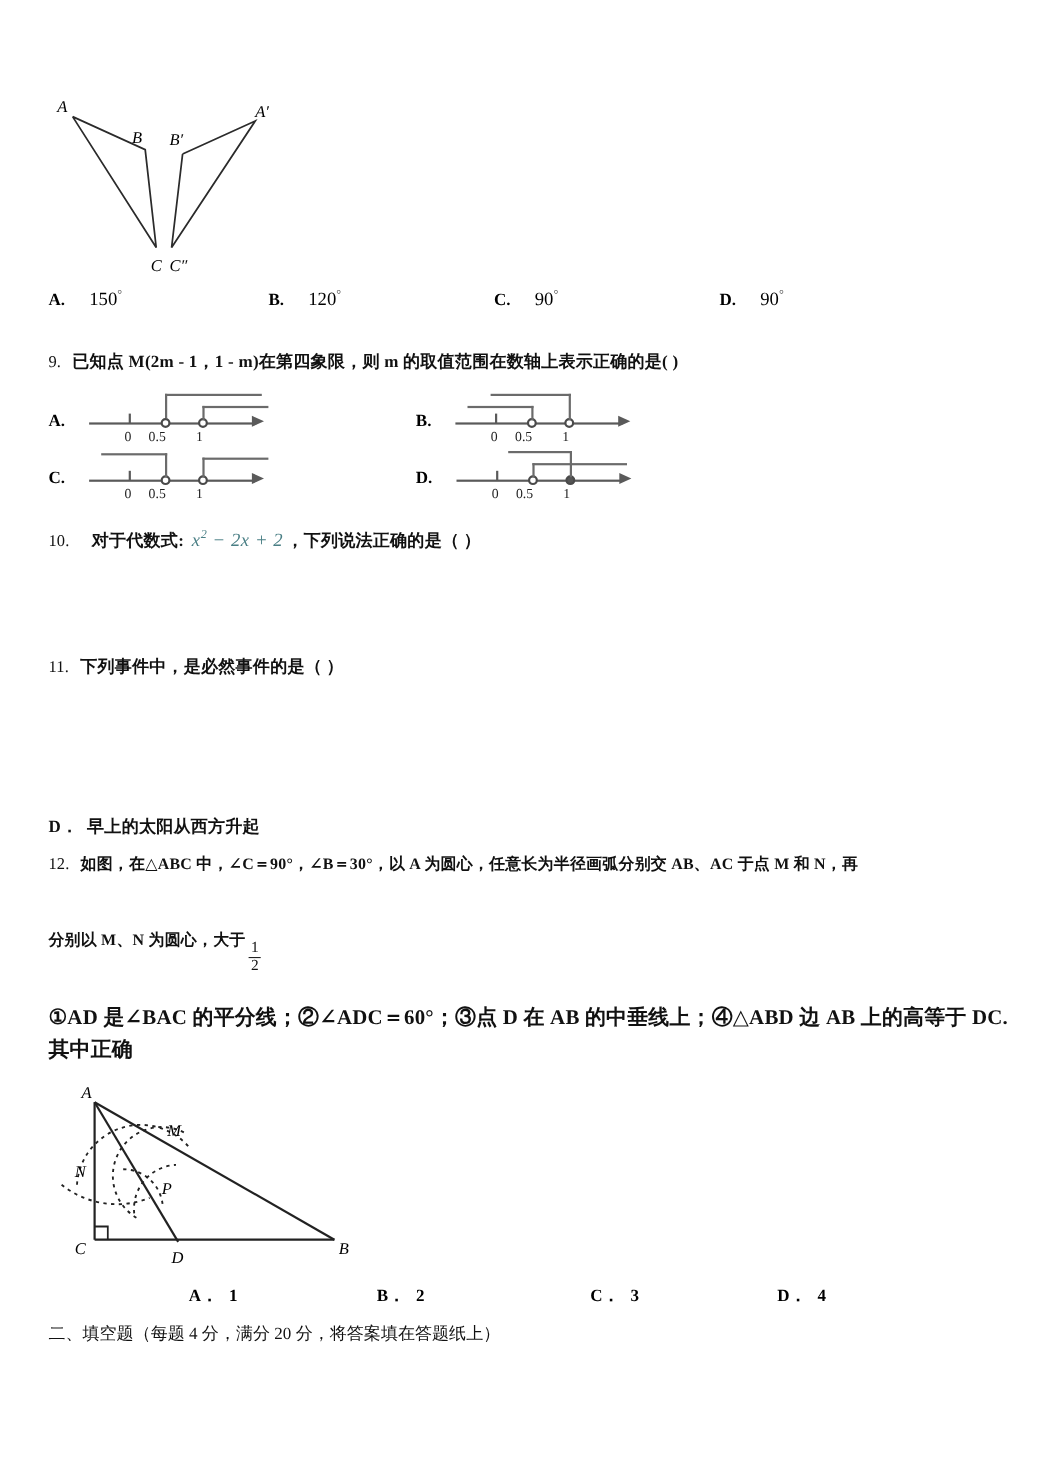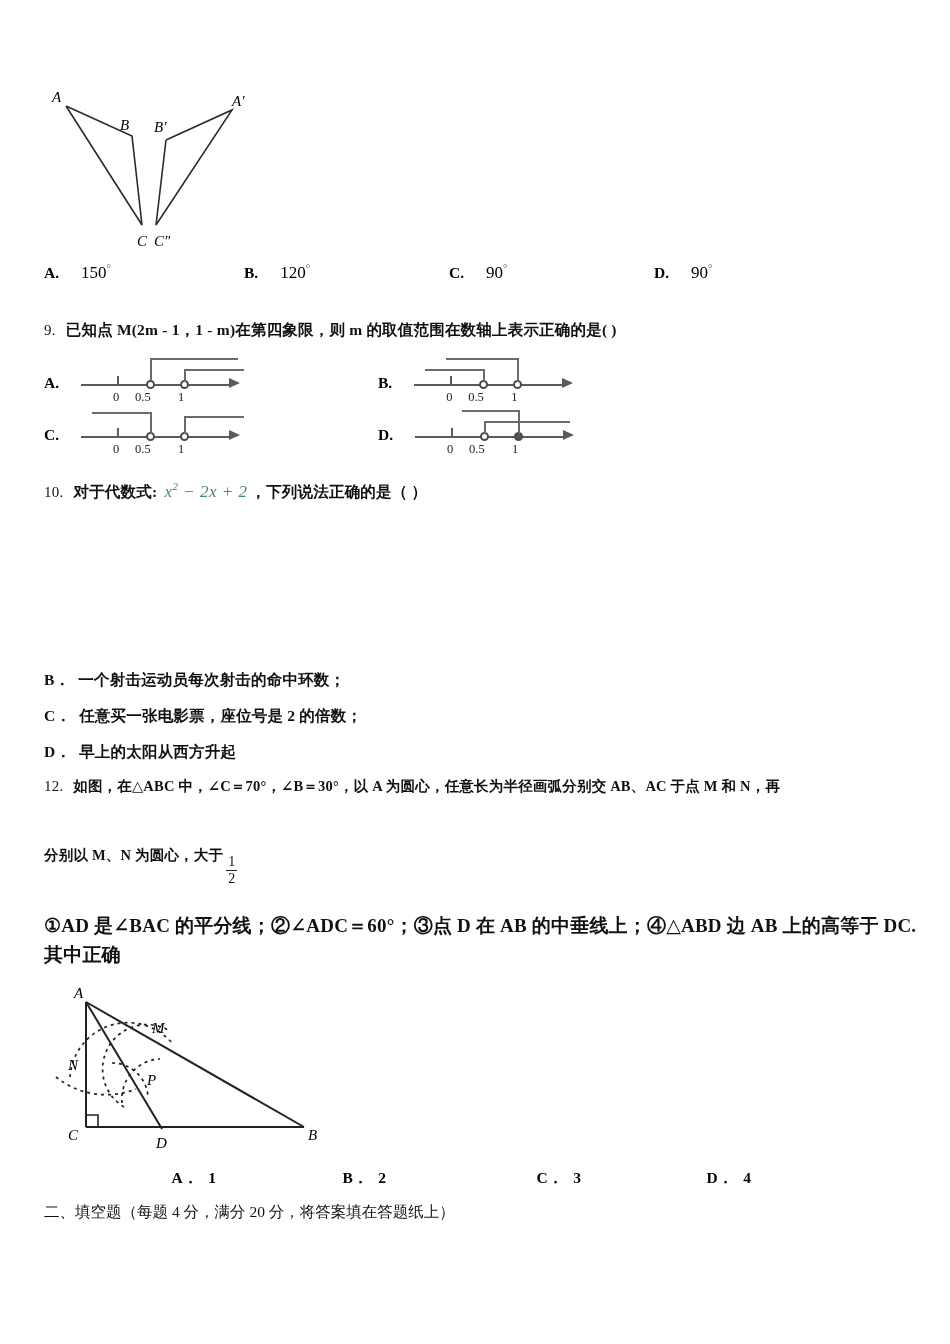--- a/index.html
+++ b/index.html
@@ -242,41 +242,37 @@
         <div class="nl-brk" style="left:55px; top:0px; width:58px;"></div>
         <span class="nl-lab" style="left:40px;">0</span>
         <span class="nl-lab" style="left:62px;">0.5</span>
         <span class="nl-lab" style="left:105px;">1</span>
       </div>
     </div>
   </div>
 
   <div class="abs qline" style="left:44px; top:478px; width:870px;">
     <span class="qnum">10.</span>
-    <span style="margin-left:6px;">对于代数式:</span>
+    <span style="margin-left:16px;">对于代数式:</span>
     <span class="mathexpr" style="margin:0 3px;">x<span class="expo">2</span> − 2x + 2</span><span>，下列说法正确的是（ ）</span>
   </div>
 
 
-  <div class="abs qline" style="left:44px; top:668px; width:870px;">
-    <span class="opt-label">B．</span>
-    <span class="opt-text" style="margin-left:4px;">一个射击运动员每次射击的命中环数；</span>
-  </div>
-  <div class="abs qline" style="left:44px; top:704px; width:870px;">
-    <span class="opt-label">C．</span>
-    <span class="opt-text" style="margin-left:4px;">任意买一张电影票，座位号是 2 的倍数；</span>
+  <div class="abs qline" style="left:44px; top:595px; width:870px;">
+    <span class="qnum">11.</span>
+    <span style="margin-left:6px;">下列事件中，是必然事件的是（    ）</span>
   </div>
   <div class="abs qline" style="left:44px; top:740px; width:870px;">
     <span class="opt-label">D．</span>
     <span class="opt-text" style="margin-left:4px;">早上的太阳从西方升起</span>
   </div>
 
   <div class="abs qline" style="left:44px; top:775px; width:890px; font-size:14.5px;">
     <span class="qnum">12.</span>
-    <span style="margin-left:6px;">如图，在△ABC 中，∠C＝70°，∠B＝30°，以 A 为圆心，任意长为半径画弧分别交 AB、AC 于点 M 和 N，再</span>
+    <span style="margin-left:6px;">如图，在△ABC 中，∠C＝90°，∠B＝30°，以 A 为圆心，任意长为半径画弧分别交 AB、AC 于点 M 和 N，再</span>
   </div>
 
   <div class="abs qline" style="left:44px; top:845px; width:890px; font-size:14.5px;">
     <span>分别以 M、N 为圆心，大于</span><span class="frac">
         <span class="n">1</span>
         <span class="bar"></span>
         <span class="d">2</span>
       </span>
   </div>
 

